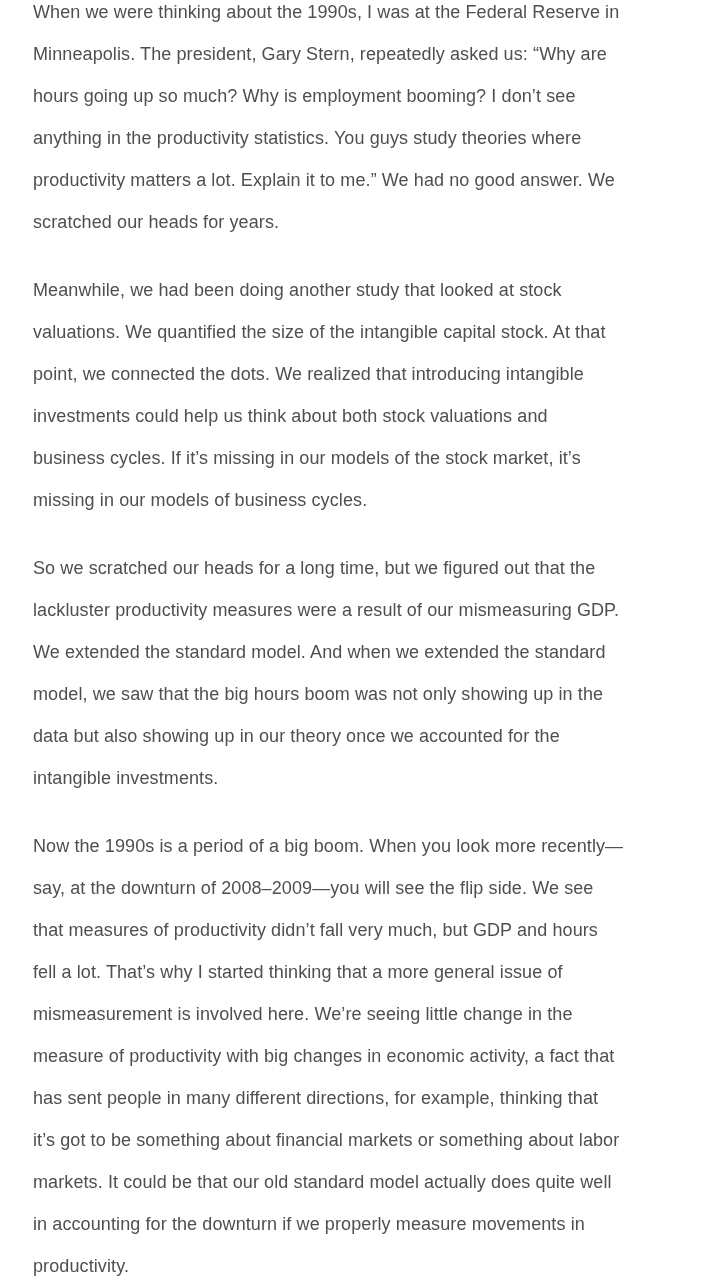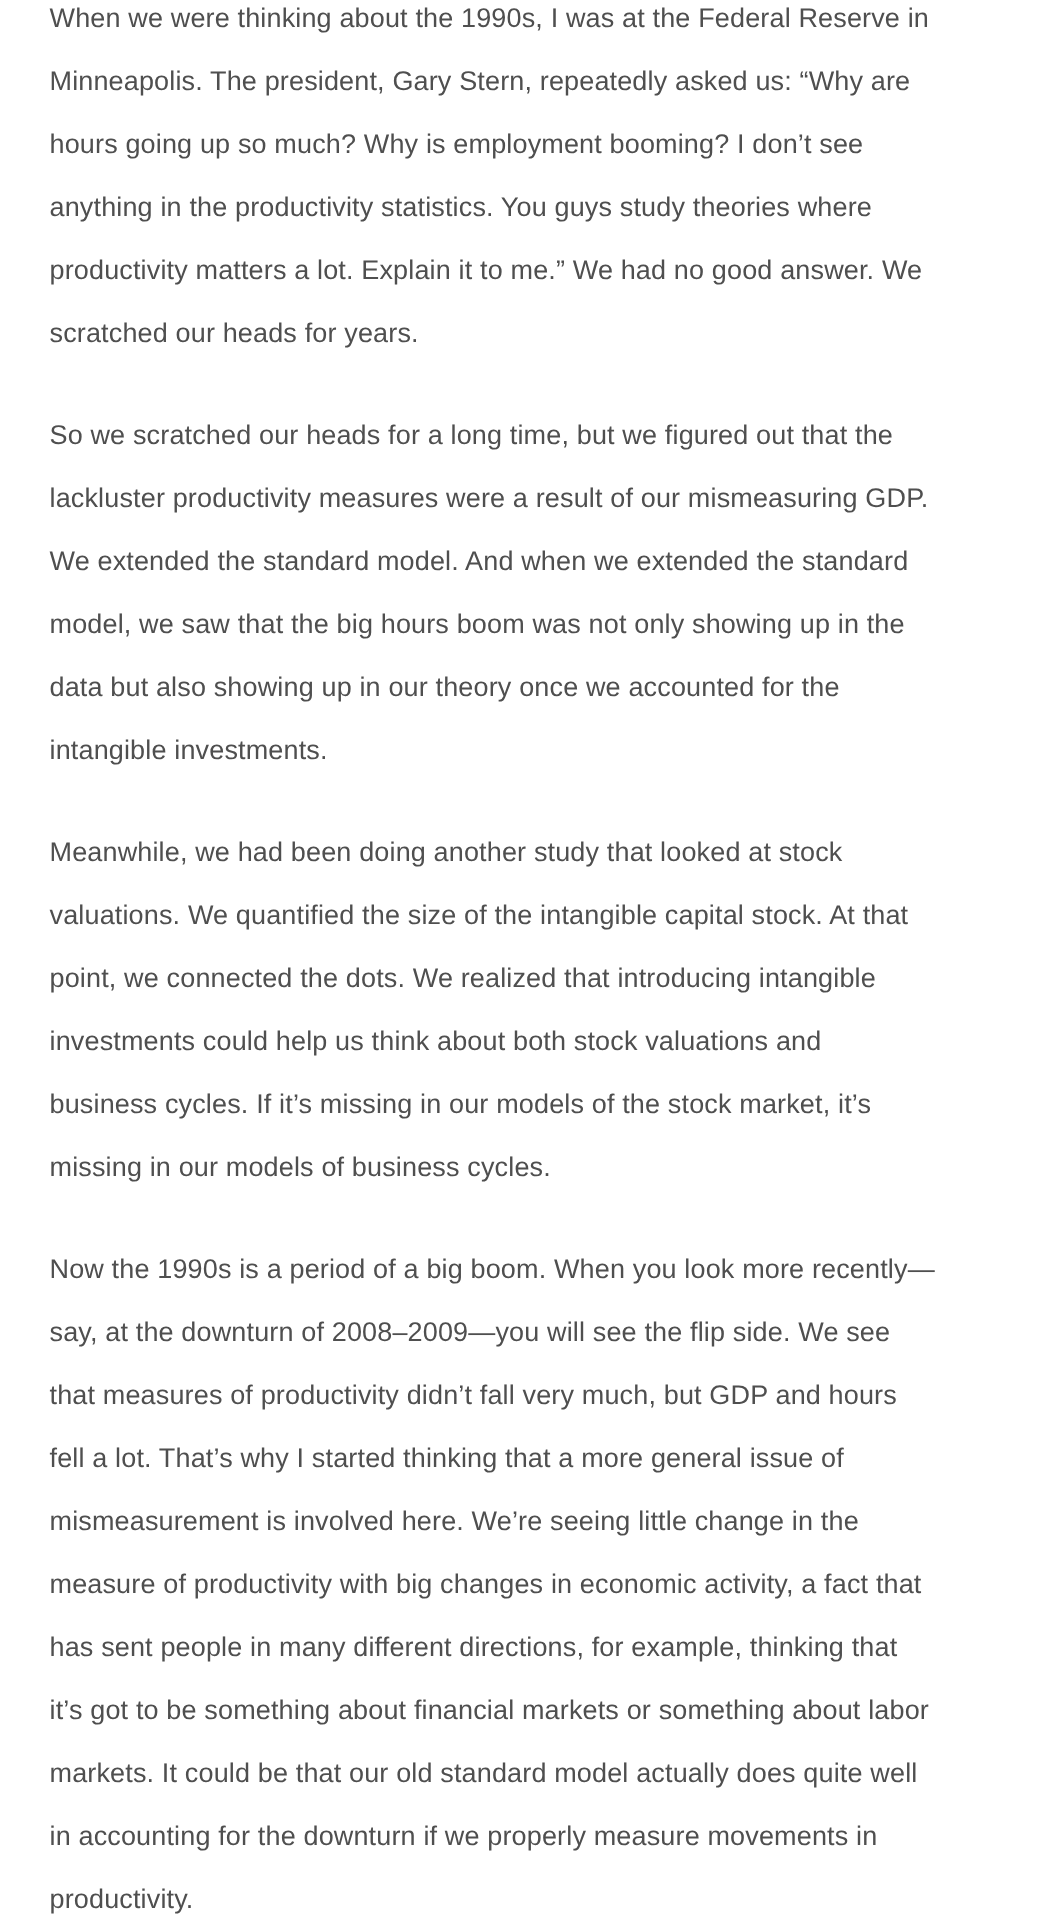--- a/index.html
+++ b/index.html
@@ -30,32 +30,32 @@
 </head>
 <body>
 
 <main class="page">
   <p class="para">When we were thinking about the 1990s, I was at the Federal Reserve in
 Minneapolis. The president, Gary Stern, repeatedly asked us: “Why are
 hours going up so much? Why is employment booming? I don’t see
 anything in the productivity statistics. You guys study theories where
 productivity matters a lot. Explain it to me.” We had no good answer. We
 scratched our heads for years.</p>
+  <p class="para">Meanwhile, we had been doing another study that looked at stock
+valuations. We quantified the size of the intangible capital stock. At that
+point, we connected the dots. We realized that introducing intangible
+investments could help us think about both stock valuations and
+business cycles. If it’s missing in our models of the stock market, it’s
+missing in our models of business cycles.</p>
   <p class="para">So we scratched our heads for a long time, but we figured out that the
 lackluster productivity measures were a result of our mismeasuring GDP.
 We extended the standard model. And when we extended the standard
 model, we saw that the big hours boom was not only showing up in the
 data but also showing up in our theory once we accounted for the
 intangible investments.</p>
-  <p class="para">Meanwhile, we had been doing another study that looked at stock
-valuations. We quantified the size of the intangible capital stock. At that
-point, we connected the dots. We realized that introducing intangible
-investments could help us think about both stock valuations and
-business cycles. If it’s missing in our models of the stock market, it’s
-missing in our models of business cycles.</p>
   <p class="para">Now the 1990s is a period of a big boom. When you look more recently—
 say, at the downturn of 2008–2009—you will see the flip side. We see
 that measures of productivity didn’t fall very much, but GDP and hours
 fell a lot. That’s why I started thinking that a more general issue of
 mismeasurement is involved here. We’re seeing little change in the
 measure of productivity with big changes in economic activity, a fact that
 has sent people in many different directions, for example, thinking that
 it’s got to be something about financial markets or something about labor
 markets. It could be that our old standard model actually does quite well
 in accounting for the downturn if we properly measure movements in

